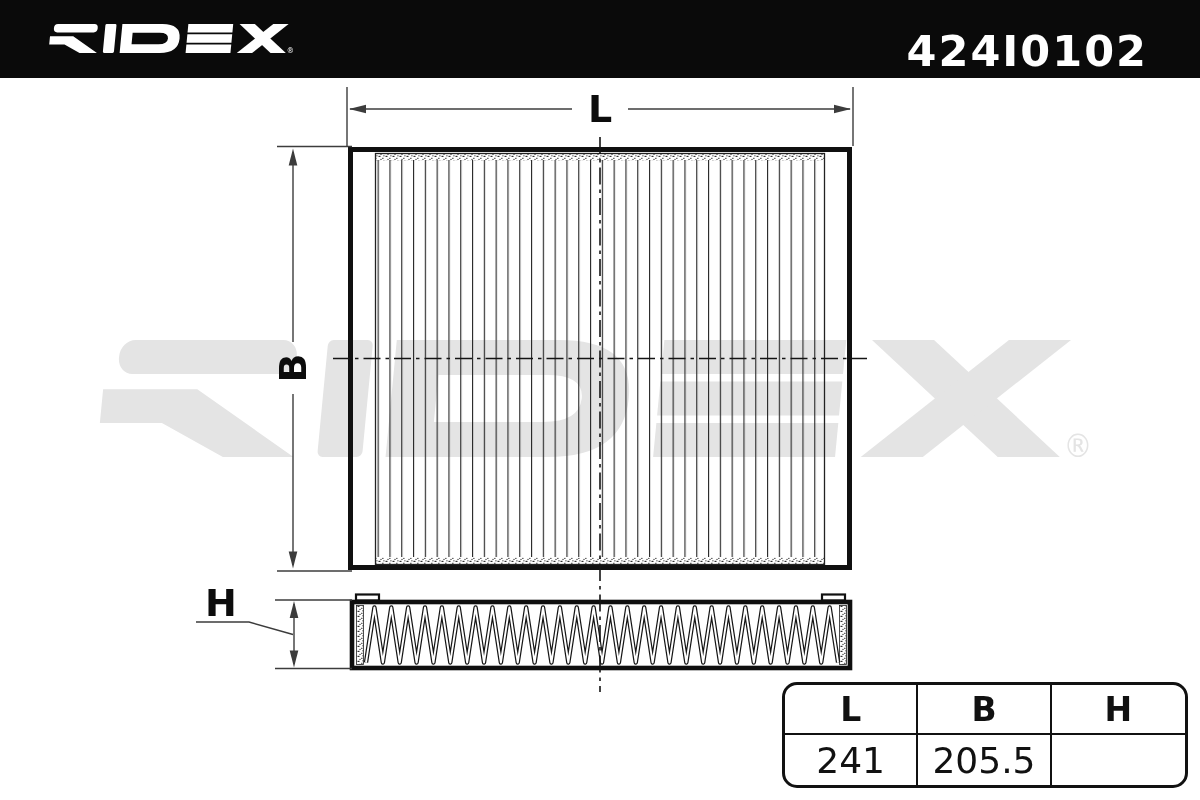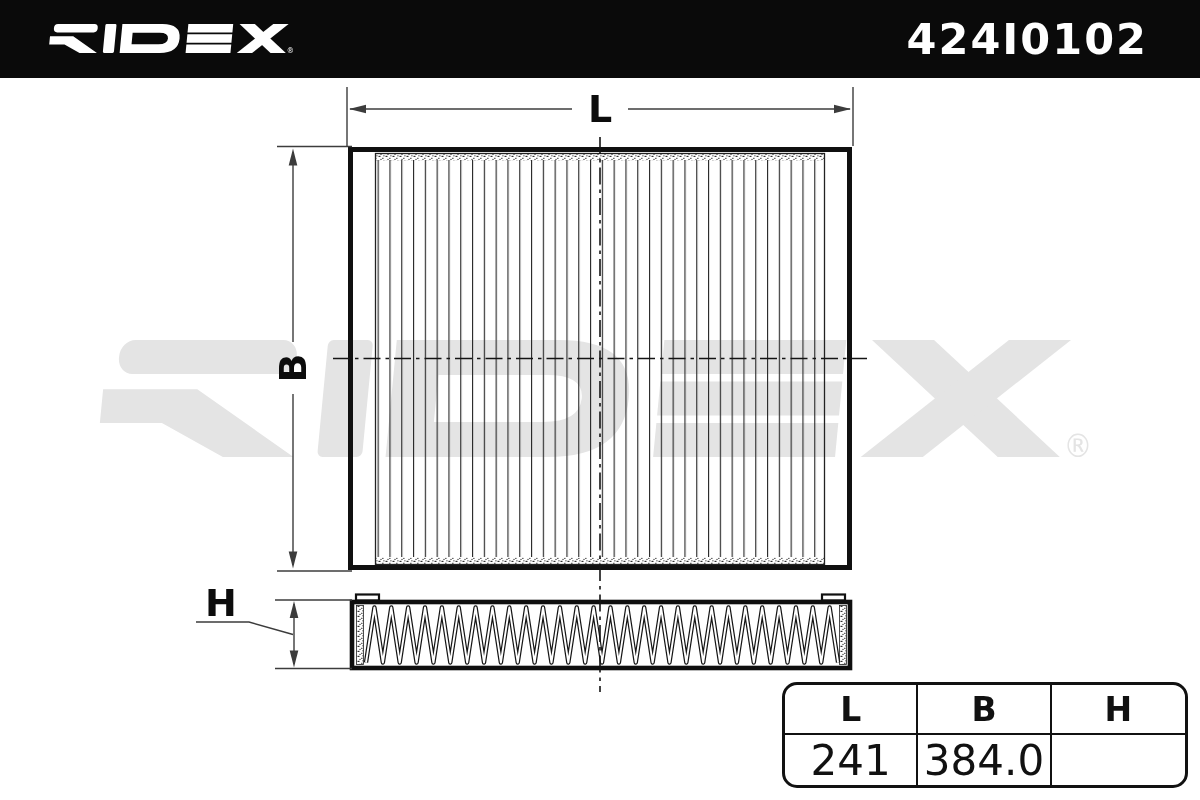--- a/index.html
+++ b/index.html
@@ -7,21 +7,21 @@
     width:1200px;height:800px;position:relative;overflow:hidden;
     background:#ffffff;font-family:"DejaVu Sans","Liberation Sans",sans-serif;
   }
   
   .header-bar{
     position:absolute;left:0;top:0;width:1200px;height:78px;
     background:#0a0a0a;display:flex;align-items:center;justify-content:space-between;
   }
   .logo-svg{position:absolute;left:48px;top:24px;width:248px;height:29px;color:#ffffff;}
   .part-number{
-    position:absolute;right:52px;top:0;height:78px;display:flex;align-items:center;
+    position:absolute;right:52px;top:12px;height:78px;display:flex;align-items:center;
     color:#ffffff;font-size:43px;font-weight:600;letter-spacing:2px;
   }
   
   .watermark-svg{
     position:absolute;left:95px;top:340px;width:1006px;height:117px;
     color:#e4e4e4;z-index:1;
   }
   
   .drawing-svg{position:absolute;left:0;top:0;width:1200px;height:800px;z-index:2;}
   
@@ -30,21 +30,21 @@
     background:#ffffff;border:3px solid #111111;border-radius:15px;
     display:grid;grid-template-columns:1fr 1fr 1fr;grid-template-rows:1fr 1fr;
     overflow:hidden;color:#111111;
   }
   .dim-table .cell{
     display:flex;align-items:center;justify-content:center;
     border-right:2px solid #111111;
   }
   .dim-table .cell.last{border-right:none;}
   .dim-table .cell.th{border-bottom:2.5px solid #111111;font-weight:bold;font-size:33px;}
-  .dim-table .cell.td{font-size:42px;font-weight:400;}
+  .dim-table .cell.td{font-size:36px;font-weight:400;}
 </style>
 </head>
 <body>
 
 <svg width="0" height="0" style="position:absolute" aria-hidden="true">
   <defs>
     <g id="ridex-logo">
       <g transform="translate(10,0) skewX(-6)">
         <rect x="14" y="0" width="166" height="29" rx="14"></rect>
         <path d="M2,42 H90 L186,100 H120 L60,71 H2 Z"></path>
@@ -135,14 +135,14 @@
   <polygon points="294,601 289.7,618 298.3,618" fill="#3c3c3c"></polygon>
   <polygon points="294,667.5 289.7,650.5 298.3,650.5" fill="#3c3c3c"></polygon>
   <text x="221" y="616" text-anchor="middle" font-size="38" font-weight="bold" fill="#0c0c0c">H</text>
 </svg>
 
 <div class="dim-table">
   <div class="cell th">L</div>
   <div class="cell th">B</div>
   <div class="cell th last">H</div>
   <div class="cell td">241</div>
-  <div class="cell td">384.0</div>
+  <div class="cell td">205.5</div>
 </div>
 
 </body></html>

